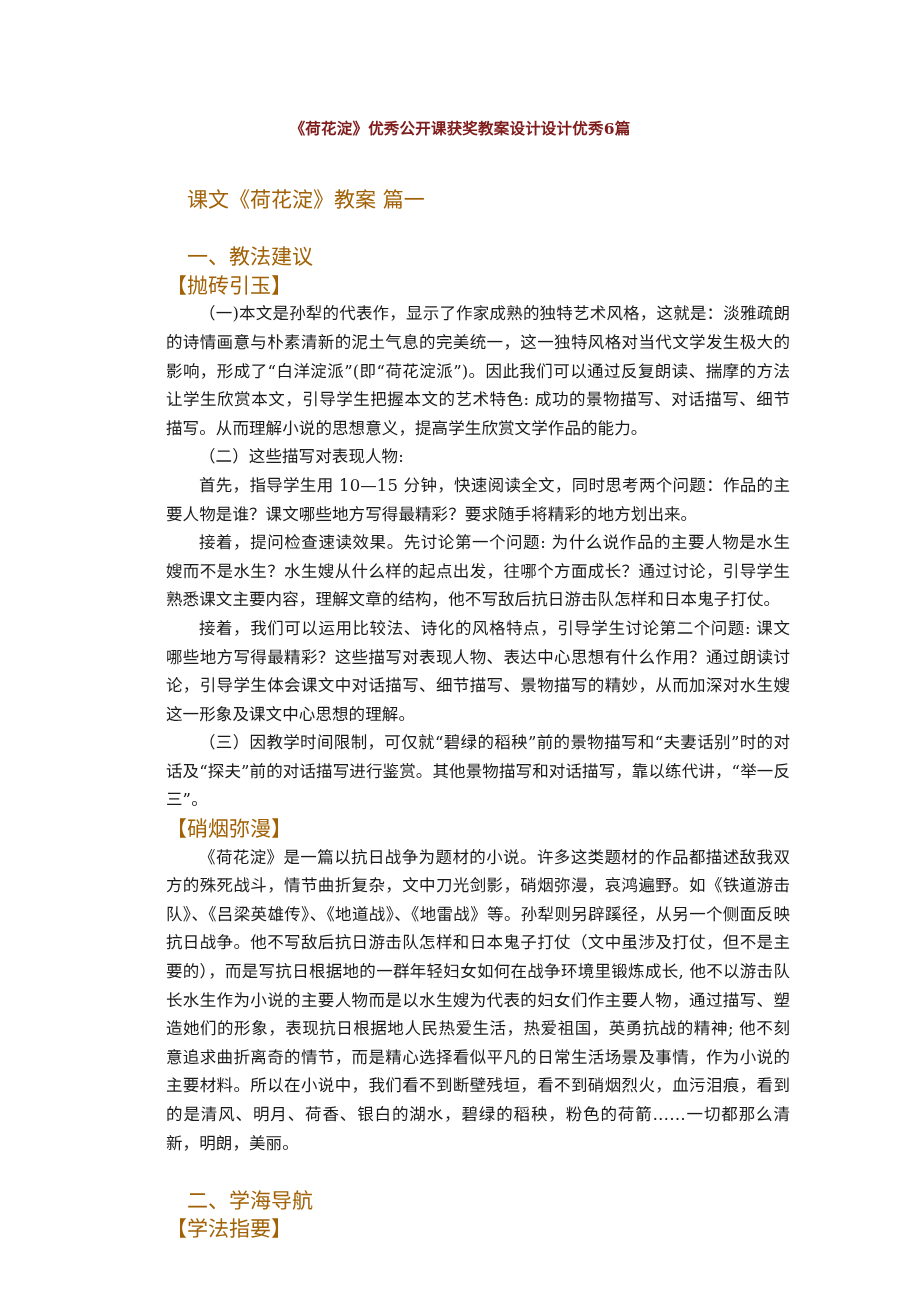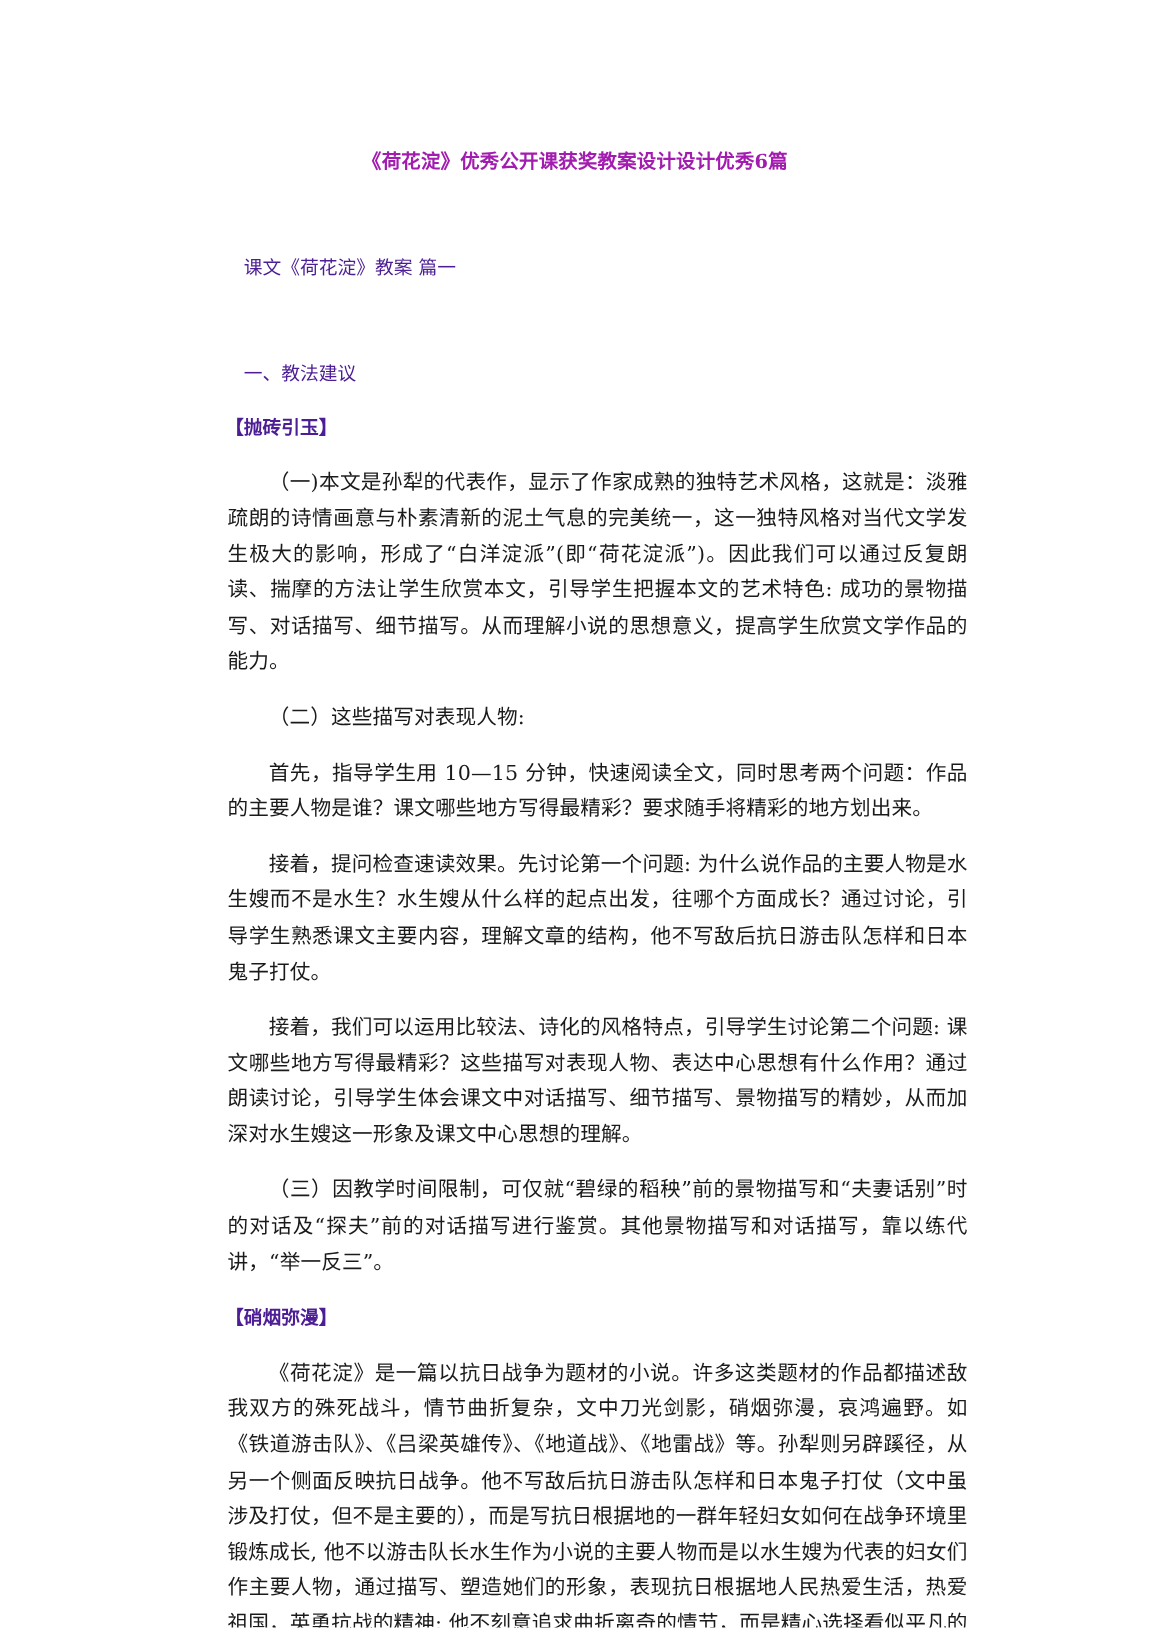--- a/index.html
+++ b/index.html
@@ -26,49 +26,49 @@
   .doc-title {
     position: absolute;
     left: 0;
     right: 0;
     top: 118px;
     text-align: center;
     font-size: 15.5px;
     line-height: 22px;
     letter-spacing: 0.2px;
     font-weight: 600;
-    color: #a21caf;
+    color: #7f1d1d;
   }
   .content {
     position: absolute;
     left: 166px;
     top: 186px;
     width: 624px;
   }
   p.para {
-    margin: 16px;
+    margin: 0;
     font-size: 16.5px;
     line-height: 28.6px;
     text-align: justify;
     text-justify: inter-character;
     letter-spacing: 0.1px;
     color: #1a1a1a;
     word-break: break-all;
   }
   p.indent2 { text-indent: 2em; }
   .bracket-head {
-    font-weight: 700;
+    font-weight: 400;
   }
   .spacer-line { height: 28.6px; }
   .heading-line {
-    margin: 14px;
-    font-size: 15px;
+    margin: 0;
+    font-size: 21px;
     line-height: 28.6px;
     text-indent: 1em;
-    color: #4c1d95;
+    color: #a16207;
   }
   .heading-line.flush { text-indent: 0; }
 </style>
 </head>
 <body>
 
 <div class="page">
 
   <div class="doc-title">《荷花淀》优秀公开课获奖教案设计设计优秀6篇</div>
 

